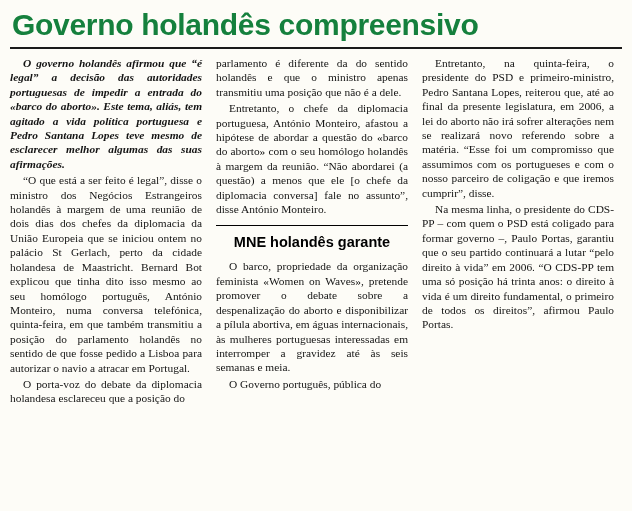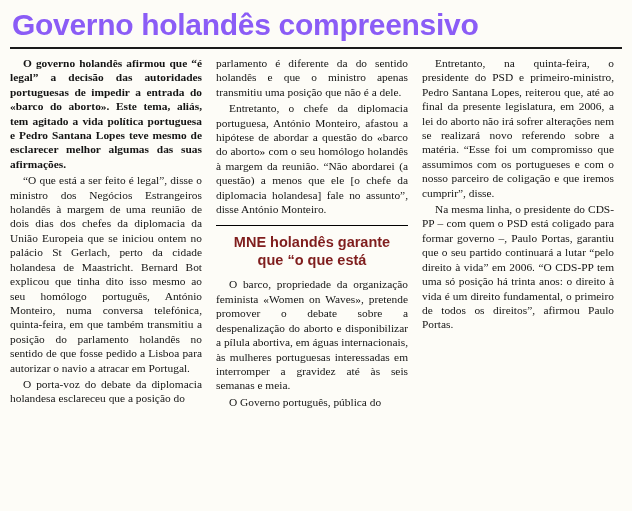--- a/index.html
+++ b/index.html
@@ -23,21 +23,21 @@
   }
   .headline-wrap {
     position: relative;
     padding: 0 0 2px 0;
   }
   .headline {
     font-family: "Liberation Sans", sans-serif;
     font-weight: bold;
     font-size: 30px;
     line-height: 34px;
-    color: #8b5cf6;
+    color: #15803d;
     letter-spacing: -0.3px;
     margin: 0 0 2px 2px;
     white-space: nowrap;
   }
   .rule {
     height: 2px;
     background: #1a1a1a;
     margin: 1px 0 7px 0;
   }
   .columns {
@@ -56,28 +56,29 @@
   .col p {
     margin: 0 0 2px 0;
     text-indent: 13px;
     hyphens: auto;
   }
   .col p.first {
     text-indent: 13px;
   }
   .bold-lead {
     font-weight: bold;
+    font-style: italic;
   }
   .subhead {
     font-family: "Liberation Sans", sans-serif;
     font-weight: bold;
     font-size: 14.5px;
     line-height: 18px;
     text-align: center;
-    color: #7f1d1d;
+    color: #000000;
     margin: 9px 0 8px 0;
     border-top: 1px solid #000;
     padding-top: 7px;
     text-indent: 0;
   }
   .subhead div { text-indent: 0; }
   .col .nopara { text-indent: 0; }
 </style>
 </head>
 <body>
@@ -92,24 +93,23 @@
   <div class="columns">
 
     <div class="col">
       <p class="bold-lead first">O governo holandês afirmou que “é legal” a decisão das autoridades portuguesas de impedir a entrada do «barco do aborto». Este tema, aliás, tem agitado a vida política portuguesa e Pedro Santana Lopes teve mesmo de esclarecer melhor algumas das suas afirmações.</p>
       <p>“O que está a ser feito é legal”, disse o ministro dos Negócios Estrangeiros holandês à margem de uma reunião de dois dias dos chefes da diplomacia da União Europeia que se iniciou ontem no palácio St Gerlach, perto da cidade holandesa de Maastricht. Bernard Bot explicou que tinha dito isso mesmo ao seu homólogo português, António Monteiro, numa conversa telefónica, quinta-feira, em que também transmitiu a posição do parlamento holandês no sentido de que fosse pedido a Lisboa para autorizar o navio a atracar em Portugal.</p>
       <p>O porta-voz do debate da diplomacia holandesa esclareceu que a posição do</p>
     </div>
 
     <div class="col">
       <p class="nopara">parlamento é diferente da do sentido holandês e que o ministro apenas transmitiu uma posição que não é a dele.</p>
-      <p>Entretanto, o chefe da diplomacia portuguesa, António Monteiro, afastou a hipótese de abordar a questão do «barco do aborto» com o seu homólogo holandês à margem da reunião. “Não abordarei (a questão) a menos que ele [o chefe da diplomacia holandesa] fale no assunto”, disse António Monteiro.</p>
+      <p>Entretanto, o chefe da diplomacia portuguesa, António Monteiro, afastou a hipótese de abordar a questão do «barco do aborto» com o seu homólogo holandês à margem da reunião. “Não abordarei (a questão) a menos que ele [o chefe da diplomacia conversa] fale no assunto”, disse António Monteiro.</p>
       <div class="subhead">
         <div>MNE holandês garante</div>
-        <div>que “o que está</div>
       </div>
       <p>O barco, propriedade da organização feminista «Women on Waves», pretende promover o debate sobre a despenalização do aborto e disponibilizar a pílula abortiva, em águas internacionais, às mulheres portuguesas interessadas em interromper a gravidez até às seis semanas e meia.</p>
       <p>O Governo português, pública do</p>
     </div>
 
     <div class="col">
       <p>Entretanto, na quinta-feira, o presidente do PSD e primeiro-ministro, Pedro Santana Lopes, reiterou que, até ao final da presente legislatura, em 2006, a lei do aborto não irá sofrer alterações nem se realizará novo referendo sobre a matéria. “Esse foi um compromisso que assumimos com os portugueses e com o nosso parceiro de coligação e que iremos cumprir”, disse.</p>
       <p>Na mesma linha, o presidente do CDS-PP – com quem o PSD está coligado para formar governo –, Paulo Portas, garantiu que o seu partido continuará a lutar “pelo direito à vida” em 2006. “O CDS-PP tem uma só posição há trinta anos: o direito à vida é um direito fundamental, o primeiro de todos os direitos”, afirmou Paulo Portas.</p>
     </div>
 

